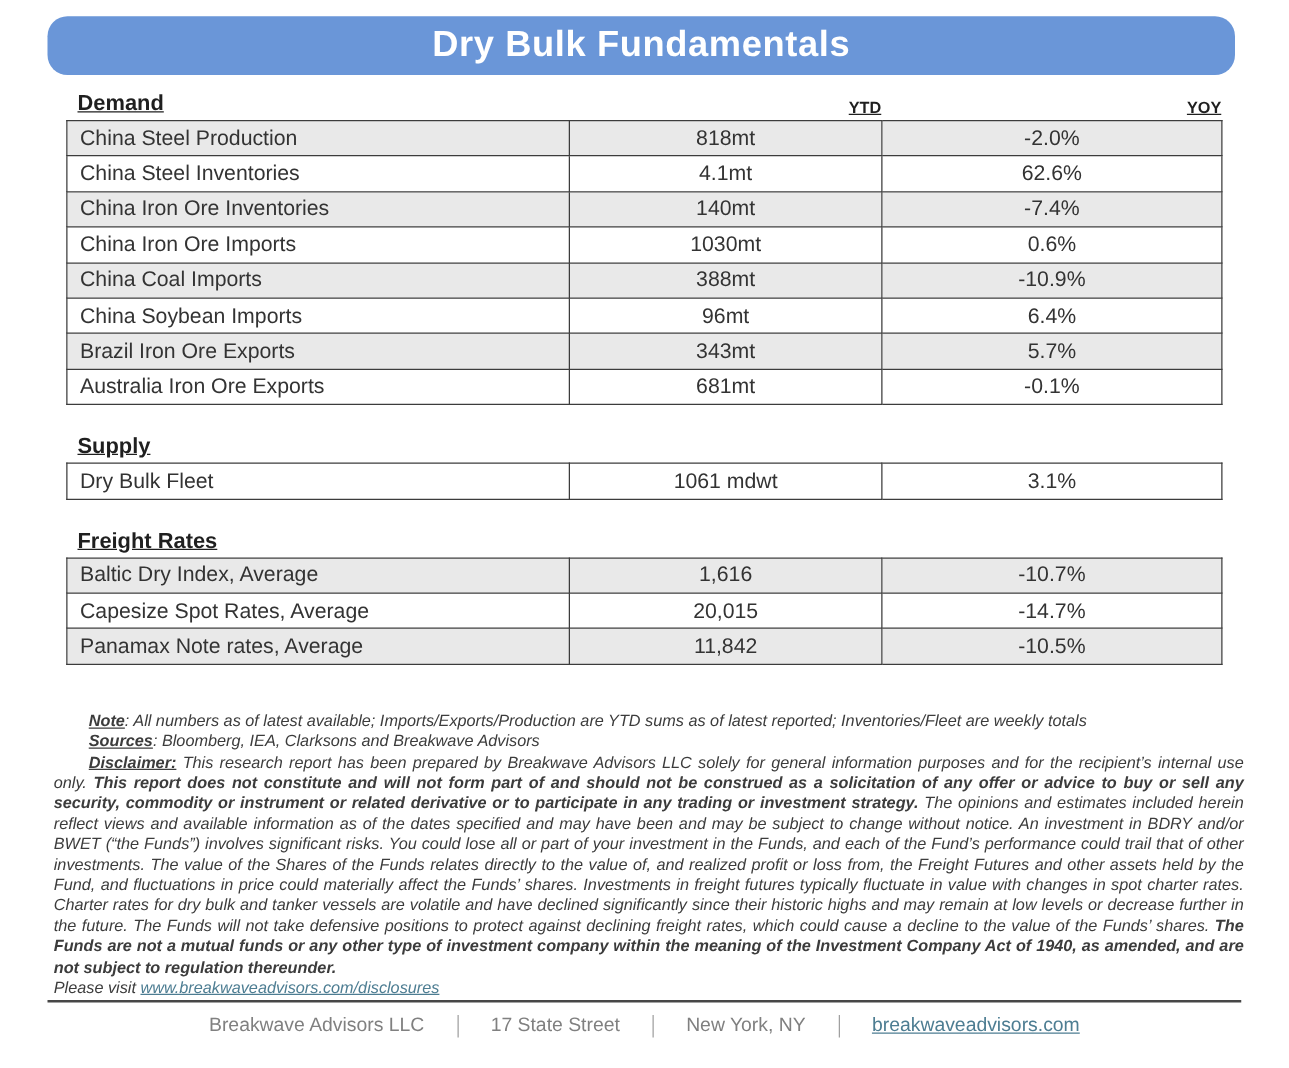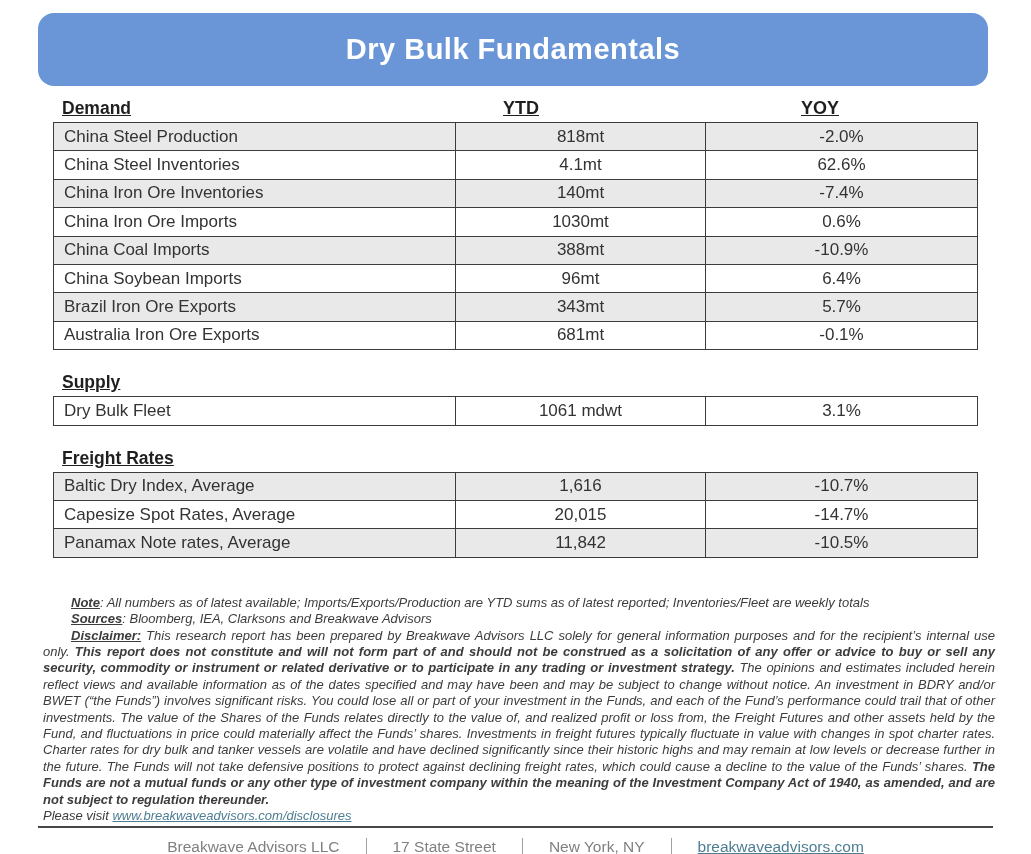--- a/index.html
+++ b/index.html
@@ -8,41 +8,41 @@
   }
   *{box-sizing:border-box; margin:0; padding:0;}
   html,body{background:#ffffff;}
   body{
     width:1031px; height:854px; overflow:hidden;
     font-family:"Liberation Sans", sans-serif;
     padding-top:13px; position:relative;
   }
   
   .banner{
-    margin-left:38px; width:950px; height:73px;
+    margin-left:38px; width:950px; height:47px;
     background:var(--banner); border-radius:16px;
     display:flex; align-items:center; justify-content:center;
   }
   .banner-title{
     color:#ffffff; font-size:29px; font-weight:700; letter-spacing:.5px;
   }
   
   .tables-wrap{ margin-left:53px; width:924px; }
   .sec-head{
     display:grid; grid-template-columns:402px 250px 272px;
-    align-items:end; margin-top:9px; height:24px;gap:48px;
+    align-items:end; margin-top:9px; height:24px;
   }
   .sec-head.gap-lg{ margin-top:19px; }
   .sec-title{
     font-weight:700; font-size:17.5px; color:var(--head-ink);
     text-decoration:underline; padding-left:9px; justify-self:start;
   }
   .col-head{
-    font-weight:700; font-size:18px; color:var(--head-ink);
-    text-decoration:underline; text-align:left;
+    font-weight:700; font-size:13px; color:var(--head-ink);
+    text-decoration:underline; text-align:right;
   }
   table.data{
     border-collapse:collapse; width:924px; table-layout:fixed;
     margin-top:3px;
   }
   table.data td{
     border:1px solid #3c3c3c; height:28.4px;
     font-size:17px; color:var(--ink); overflow:hidden; white-space:nowrap;
   }
   .c-label{ padding-left:10px; }

